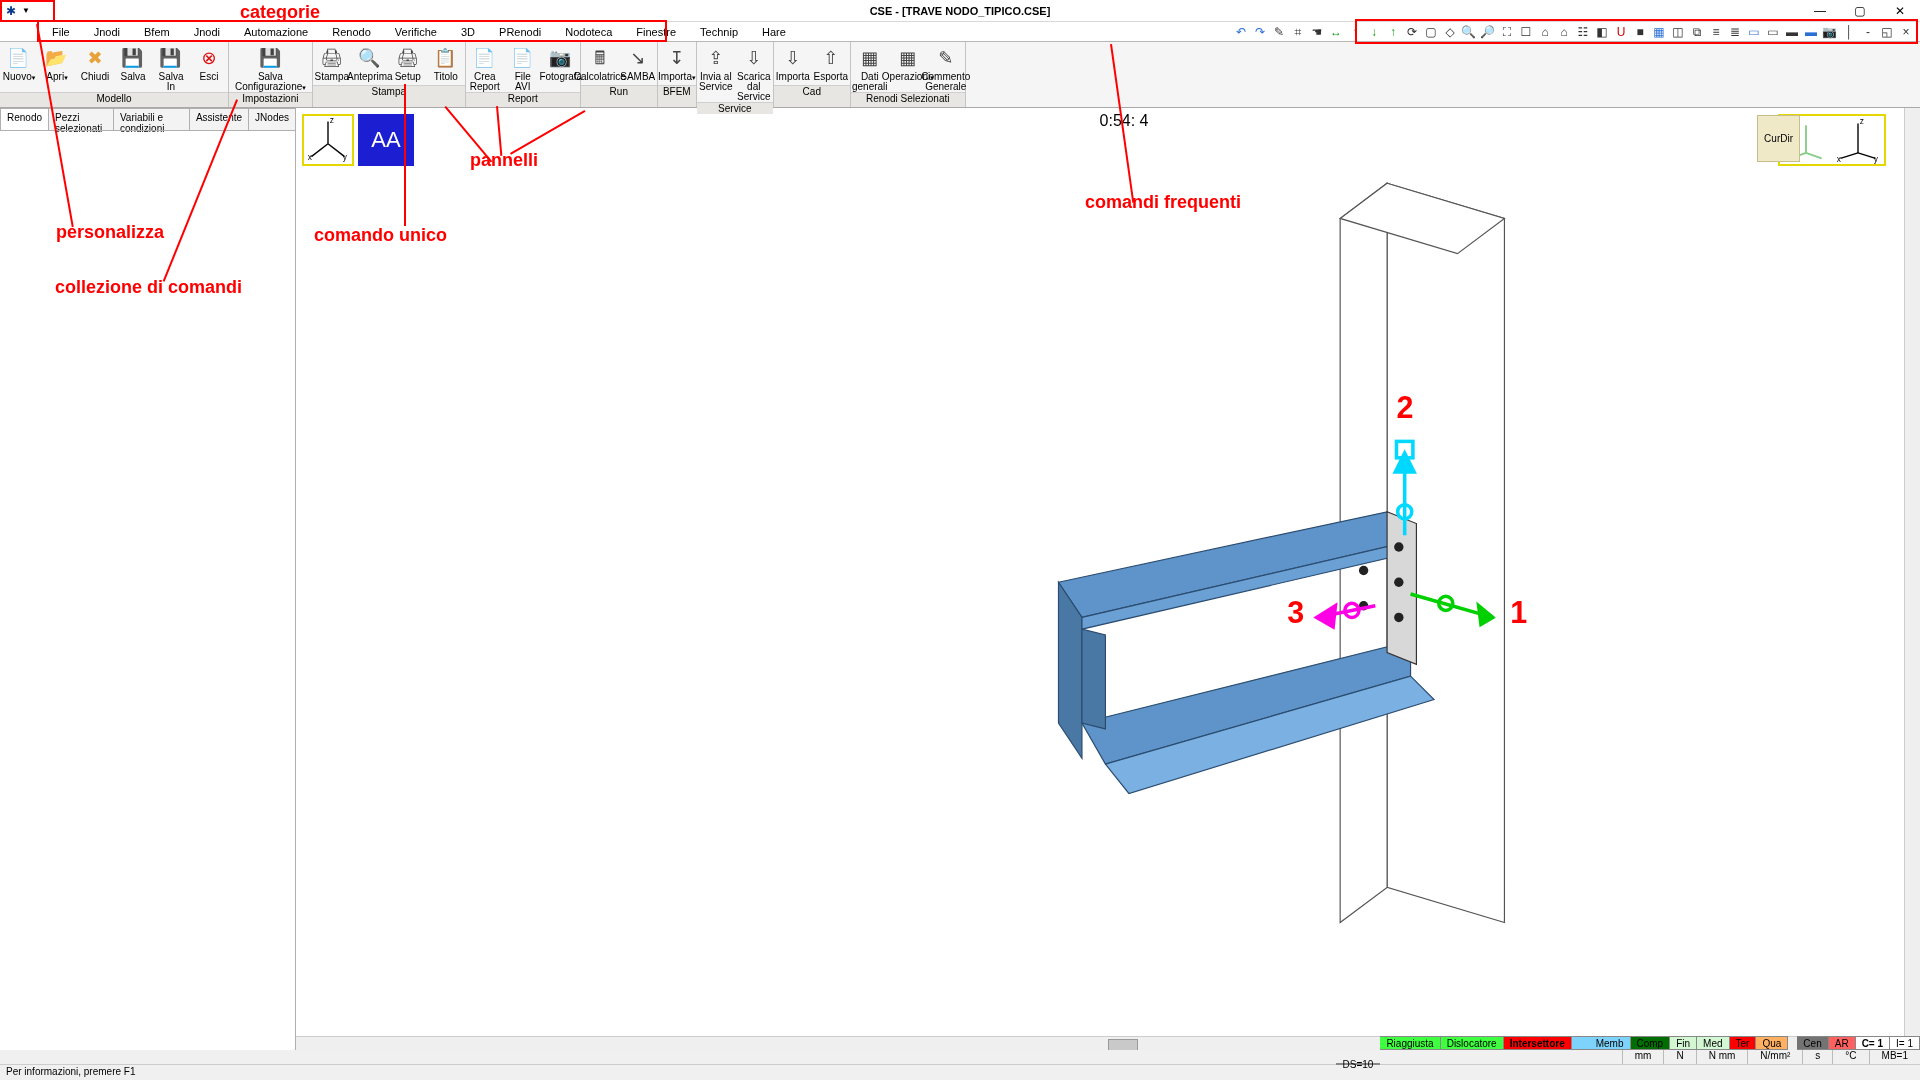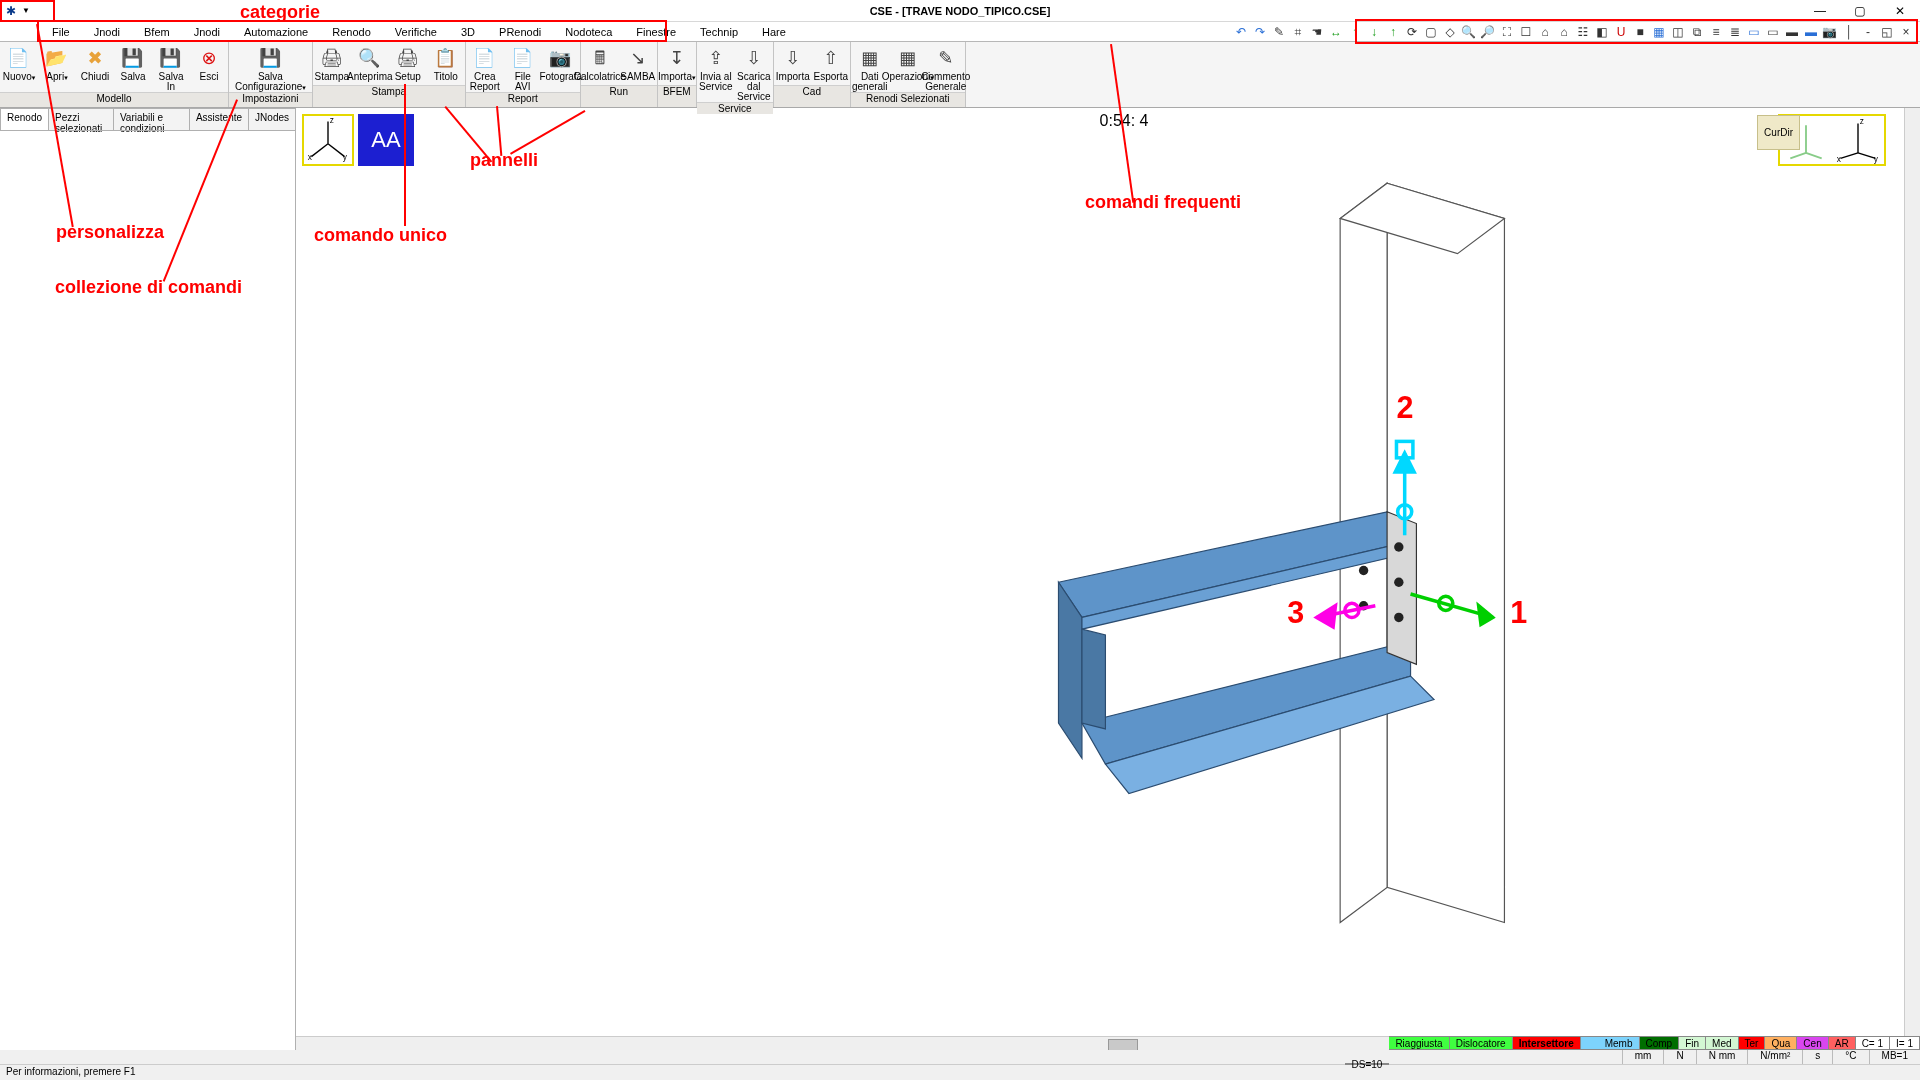--- a/index.html
+++ b/index.html
@@ -49,21 +49,21 @@
 .view { flex: 1; position: relative; background: #fff; overflow: hidden; }
 .view-scroll-h { position: absolute; left: 0; right: 0; bottom: 0; height: 16px; background: #efefef; border-top: 1px solid #ccc; }
 .view-scroll-h .thumb { position: absolute; left: 50%; top: 2px; width: 30px; height: 12px; background: #c9c9c9; border: 1px solid #999; }
 .right-strip { position: absolute; right: 0; top: 0; bottom: 16px; width: 16px; background: #efefef; border-left: 1px solid #ccc; }
 
 
 .axis-box { position: absolute; width: 52px; height: 52px; border: 2px solid #e5d800; background: #fff; }
 .axis-box svg { width: 100%; height: 100%; }
 .aa-box { position: absolute; left: 56px; top: 0; width: 56px; height: 52px; background: #1c1fd1; color: #fff; font-weight: 400; font-size: 22px; display: flex; align-items: center; justify-content: center; }
 .curdir { position: absolute; right: 34px; top: 6px; width: 108px; height: 52px; border: 2px solid #e5d800; background: #fff; display: flex; }
-.curdir-label { position: absolute; right: 84px; top: -1px; background: #efe9c8; border: 1px solid #c7bf8a; font-size: 10px; padding: 11px 6px; }
+.curdir-label { position: absolute; right: 84px; top: -1px; background: #efe9c8; border: 1px solid #c7bf8a; font-size: 10px; padding: 17px 6px; }
 
 .timecode { position: absolute; left: 50%; top: 4px; font-size: 16px; transform: translateX(-50%); padding-left: 32px; }
 
 
 .copyright { position: absolute; right: 2px; top: 90px; bottom: 40px; width: 14px; font-size: 10px; color: #666; writing-mode: vertical-rl; transform: rotate(180deg); text-align: center; }
 
 
 .anno { position: absolute; color: #f00; font-weight: 700; font-size: 18px; z-index: 40; pointer-events: none; }
 .anno-line { position: absolute; background: #f00; transform-origin: 0 0; height: 1.5px; z-index: 35; pointer-events: none; }
 
@@ -422,23 +422,23 @@
       <span style="background: rgb(255, 255, 0); margin-top: 27px;">DS=10</span>
       <span style="background: rgb(64, 255, 64);">Riaggiusta</span>
       <span style="background: rgb(64, 255, 64);">Dislocatore</span>
       <span style="background: rgb(255, 0, 0); font-weight: bold;">Intersettore</span>
       <span style="background: #7dd3fc; padding-left: 24px;">Memb</span>
       <span style="background: rgb(0, 110, 0);">Comp</span>
       <span style="background: rgb(211, 247, 211);">Fin</span>
       <span style="background: rgb(211, 247, 211);">Med</span>
       <span style="background: rgb(255, 0, 0);">Ter</span>
       <span style="background: rgb(255, 176, 96);">Qua</span>
-      <span style="background: #d946ef;">Cen</span>
+      <span style="background: #737373; margin-left: 9px;">Cen</span>
       <span style="background: rgb(255, 96, 96);">AR</span>
-      <span style="background: rgb(255, 255, 255);">C=  1</span>
+      <span style="background: rgb(255, 255, 255); font-weight: bold;">C=  1</span>
       <span style="background: rgb(255, 255, 255);">I=  1</span>
     </div>
   <div class="units" id="units">
       <span>mm</span>
       <span>N</span>
       <span>N mm</span>
       <span>N/mm²</span>
       <span>s</span>
       <span>°C</span>
       <span>MB=1</span>

